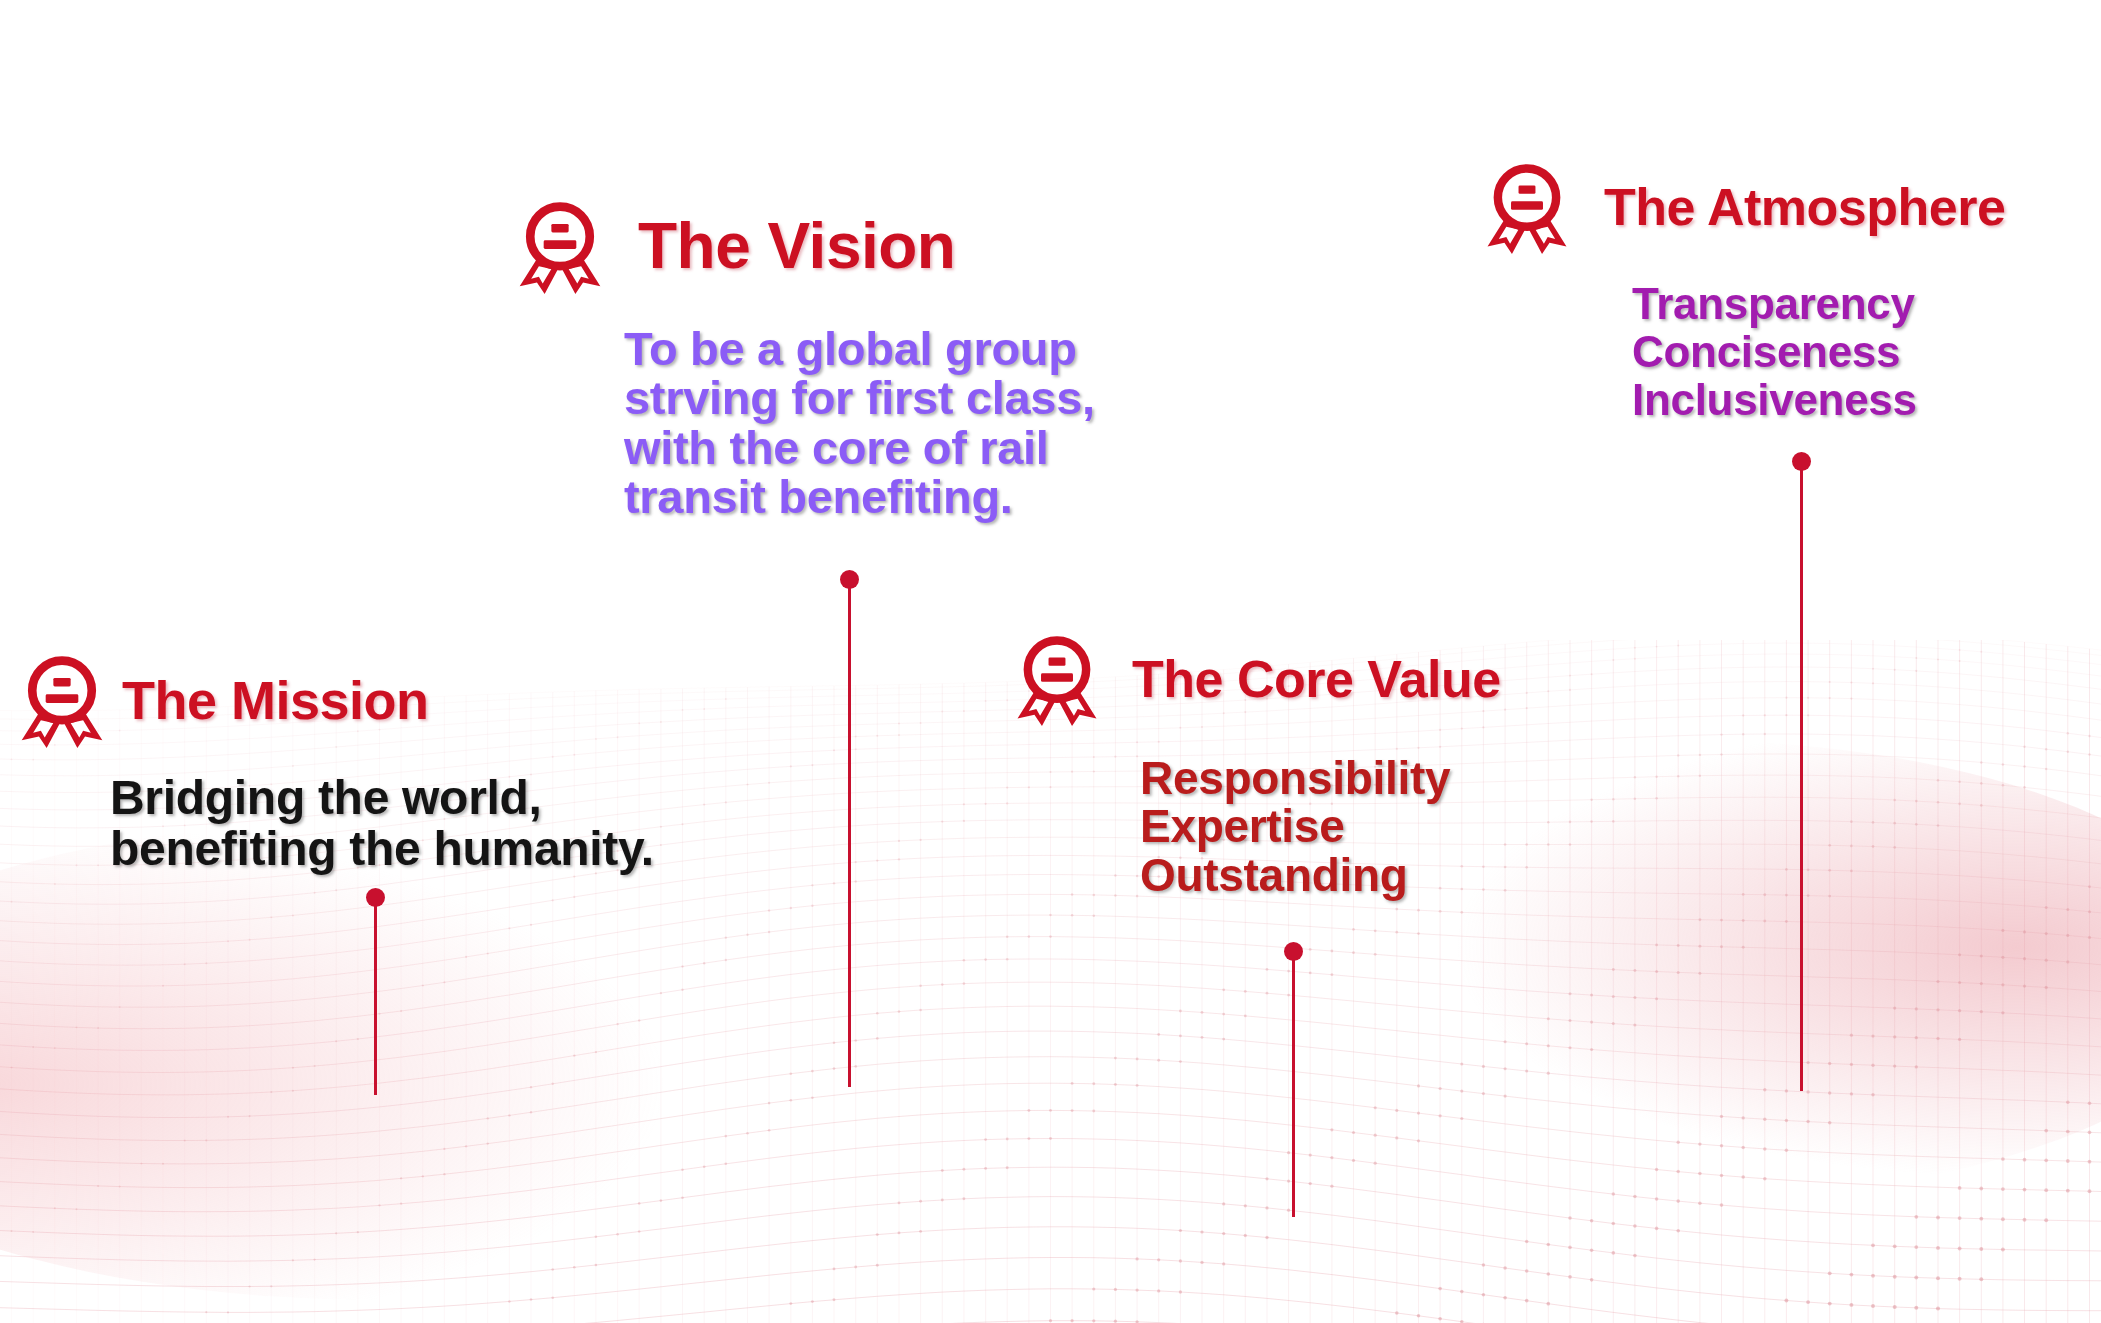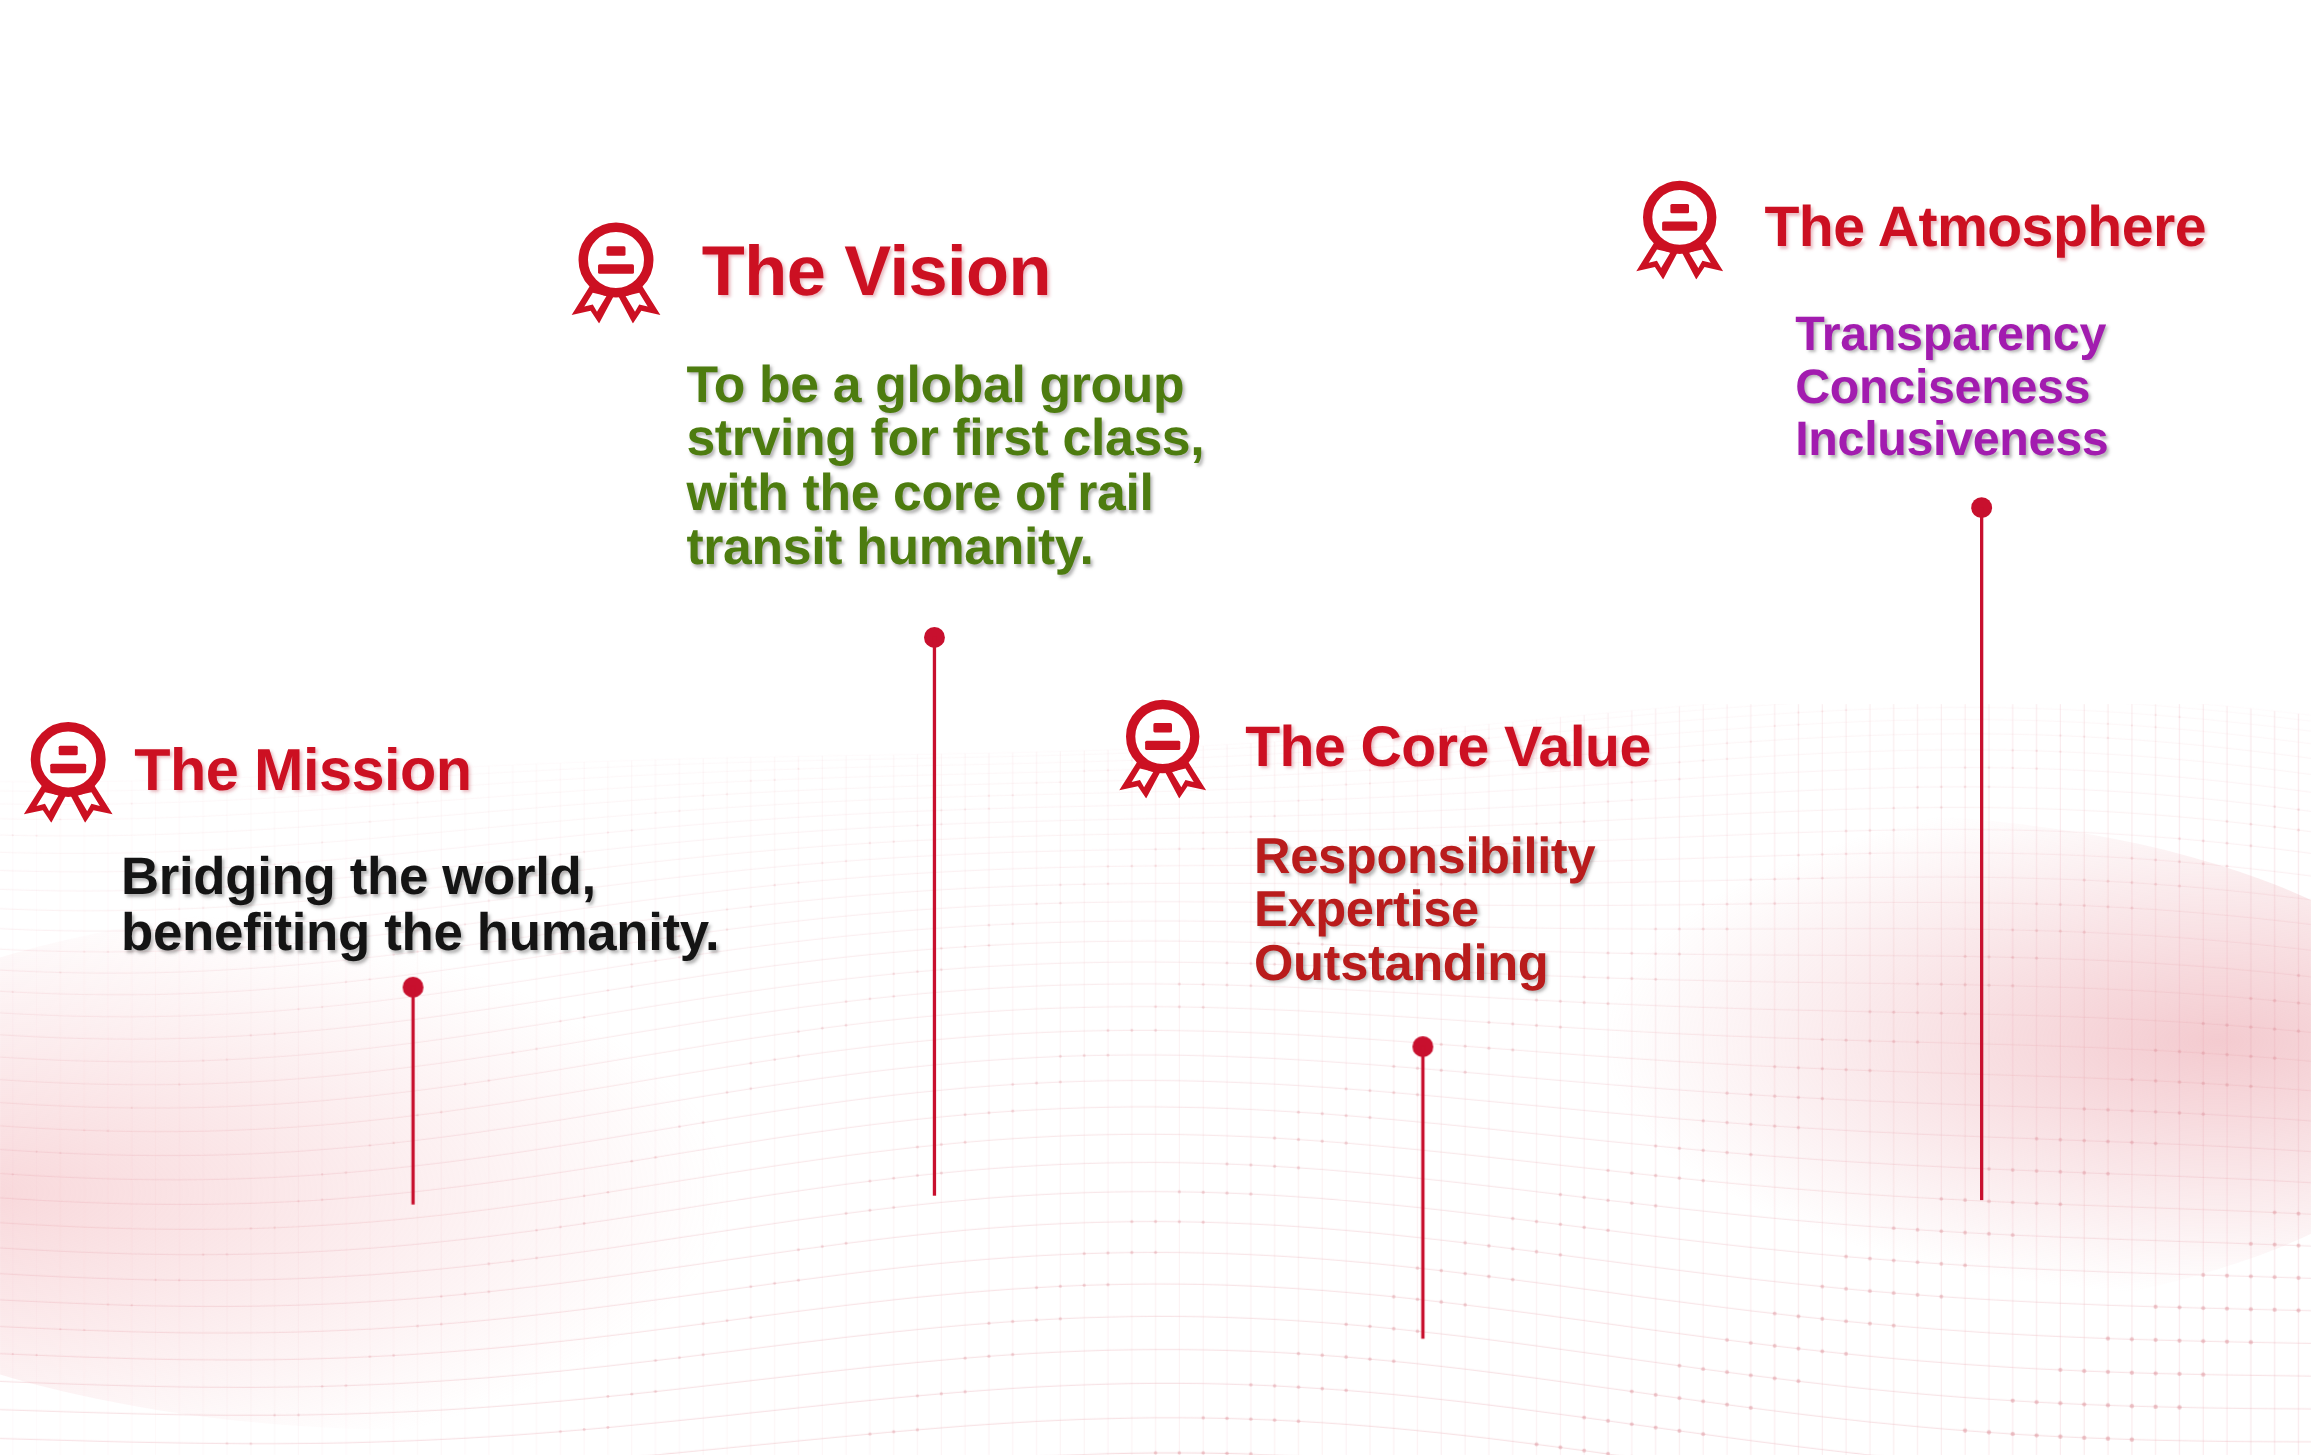--- a/index.html
+++ b/index.html
@@ -1237,25 +1237,25 @@
     <div class="block-head">
       <svg class="badge-icon" viewBox="0 0 100 100" xmlns="http://www.w3.org/2000/svg" fill="none">
           <path d="M30 57 L8 92 L26 88 L34 100 L50 70 Z M70 57 L92 92 L74 88 L66 100 L50 70 Z" fill="#CC1022"></path>
           <path d="M28 71 L20 84 L28 82 L32 89 L41 74 Z M72 71 L80 84 L72 82 L68 89 L59 74 Z" fill="#ffffff"></path>
           <circle cx="50" cy="40" r="31" fill="#ffffff" stroke="#CC1022" stroke-width="9"></circle>
           <rect x="41" y="27" width="18" height="9" rx="1.5" fill="#CC1022"></rect>
           <rect x="33" y="44" width="34" height="9" rx="1.5" fill="#CC1022"></rect>
         </svg>
       <div class="block-title" style="color: rgb(204, 16, 34);">The Vision</div>
     </div>
-    <div class="block-body" style="color: #4d7c0f;">
+    <div class="block-body" style="color: #8b5cf6;">
       <span class="ln">To be a global group</span>
       <span class="ln">strving for first class,</span>
       <span class="ln">with the core of rail</span>
-      <span class="ln">transit humanity.</span>
+      <span class="ln">transit benefiting.</span>
     </div>
   </div>
 
   <div class="block" id="block-core">
     <div class="block-head">
       <svg class="badge-icon" viewBox="0 0 100 100" xmlns="http://www.w3.org/2000/svg" fill="none">
           <path d="M30 57 L8 92 L26 88 L34 100 L50 70 Z M70 57 L92 92 L74 88 L66 100 L50 70 Z" fill="#CC1022"></path>
           <path d="M28 71 L20 84 L28 82 L32 89 L41 74 Z M72 71 L80 84 L72 82 L68 89 L59 74 Z" fill="#ffffff"></path>
           <circle cx="50" cy="40" r="31" fill="#ffffff" stroke="#CC1022" stroke-width="9"></circle>
           <rect x="41" y="27" width="18" height="9" rx="1.5" fill="#CC1022"></rect>

